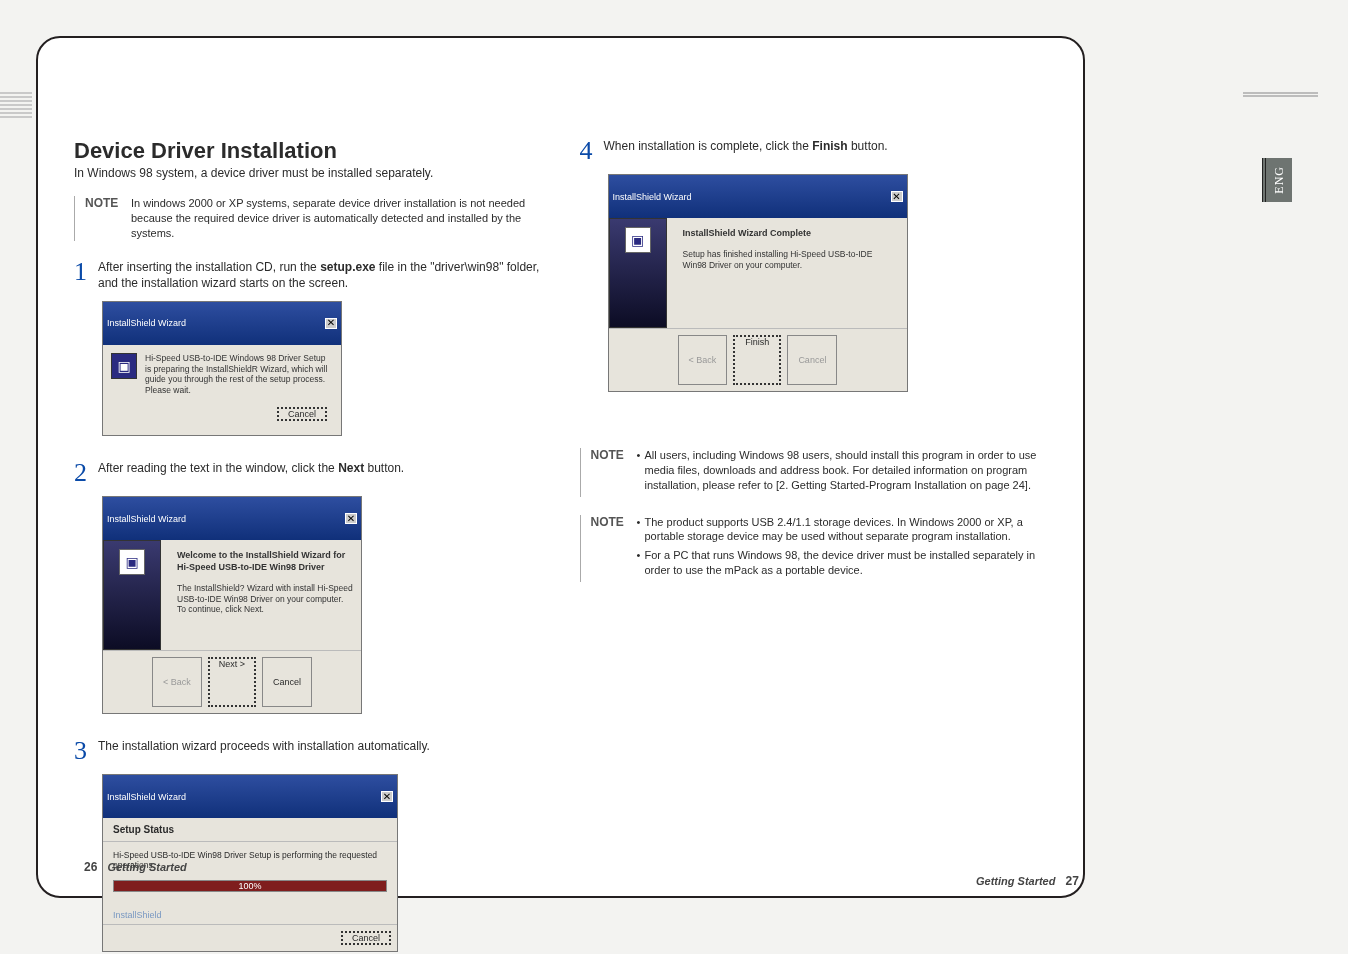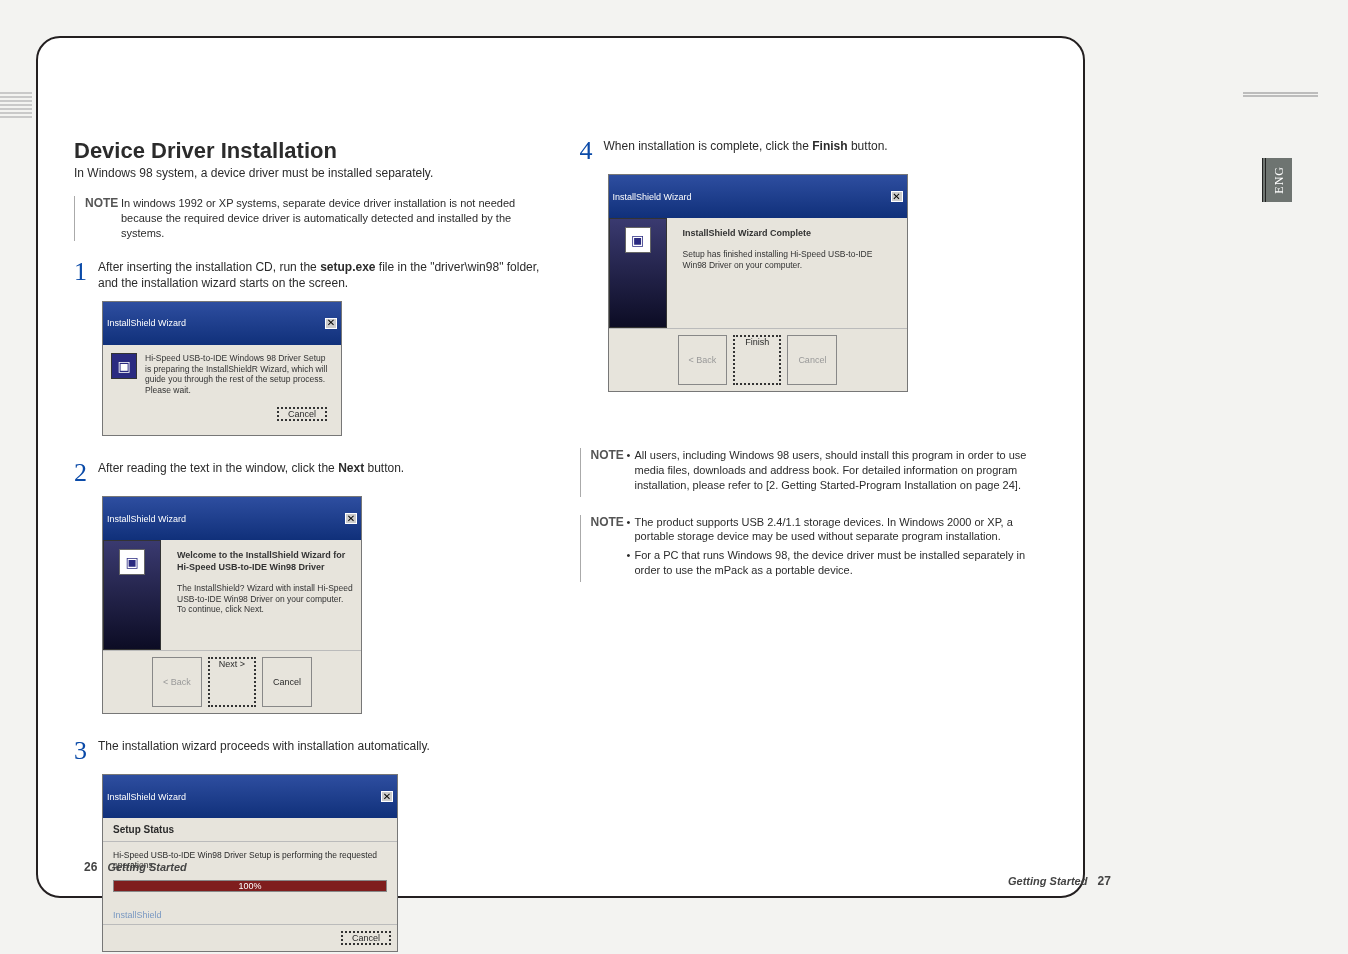--- a/index.html
+++ b/index.html
@@ -28,20 +28,21 @@
     height: 100%;
   }
   .col { flex: 1; }
   h1 { font-size: 22px; font-weight: bold; margin-bottom: 2px; }
   .intro { font-size: 12px; margin-bottom: 16px; }
   .note-box {
     border-left: 1px solid #aaa;
     padding-left: 10px;
     margin: 12px 0 18px 0;
     display: flex;
+    gap: 10px;
   }
   .note-label { font-size: 12px; font-weight: bold; color: #555; min-width: 36px; }
   .note-body { font-size: 11px; line-height: 1.35; }
   .note-body ul { list-style: none; padding-left: 0; }
   .note-body li { position: relative; padding-left: 8px; margin-bottom: 4px; }
   .note-body li::before { content: "•"; position: absolute; left: 0; }
   .step { display: flex; margin-bottom: 10px; }
   .step-num {
     font-family: Georgia, 'Times New Roman', serif;
     font-size: 26px;
@@ -109,21 +110,21 @@
     padding:6px 10px; font-size:10px; font-weight:bold; background:#e7e4dc;
     border-bottom:1px solid #bbb;
   }
   .setup-body { padding:8px 10px 4px 10px; font-size:8.5px; }
   .brand { font-size:9px; color:#7a99c2; padding:4px 10px; }
   .page-footer-left {
     position:absolute; left:56px; bottom:80px;
     font-size:12px; color:#444;margin-left:28px;
   }
   .page-footer-right {
-    position:absolute; left:1008px; bottom:66px;
+    position:absolute; left:976px; bottom:66px;
     font-size:12px; color:#444;
   }
   .page-footer-left b, .page-footer-right b { font-weight:bold; }
   .page-footer-left i, .page-footer-right i { font-style:italic; font-weight:bold; font-size:11px; }
   .side-tab {
     position:absolute; right:56px; top:158px;
     width:30px; height:44px;
     background:#6e7471; color:#fff;
     display:flex; align-items:center; justify-content:center;
     border-left:4px double #222;
@@ -149,21 +150,21 @@
 
 <div class="spread">
   <div class="columns">
 
     <div class="col">
       <h1>Device Driver Installation</h1>
       <p class="intro">In Windows 98 system, a device driver must be installed separately.</p>
 
       <div class="note-box">
         <div class="note-label">NOTE</div>
-        <div class="note-body">In windows 1992 or XP systems, separate device driver installation is not needed because the required device driver is automatically detected and installed by the systems.</div>
+        <div class="note-body">In windows 2000 or XP systems, separate device driver installation is not needed because the required device driver is automatically detected and installed by the systems.</div>
       </div>
 
       <div class="step">
         <div class="step-num">1</div>
         <div class="step-text">
           <span>After inserting the installation CD, run the </span><b>setup.exe</b><span> file in the "driver\win98" folder, and the installation wizard starts on the screen.</span>
         </div>
       </div>
 
       <div class="win small">

